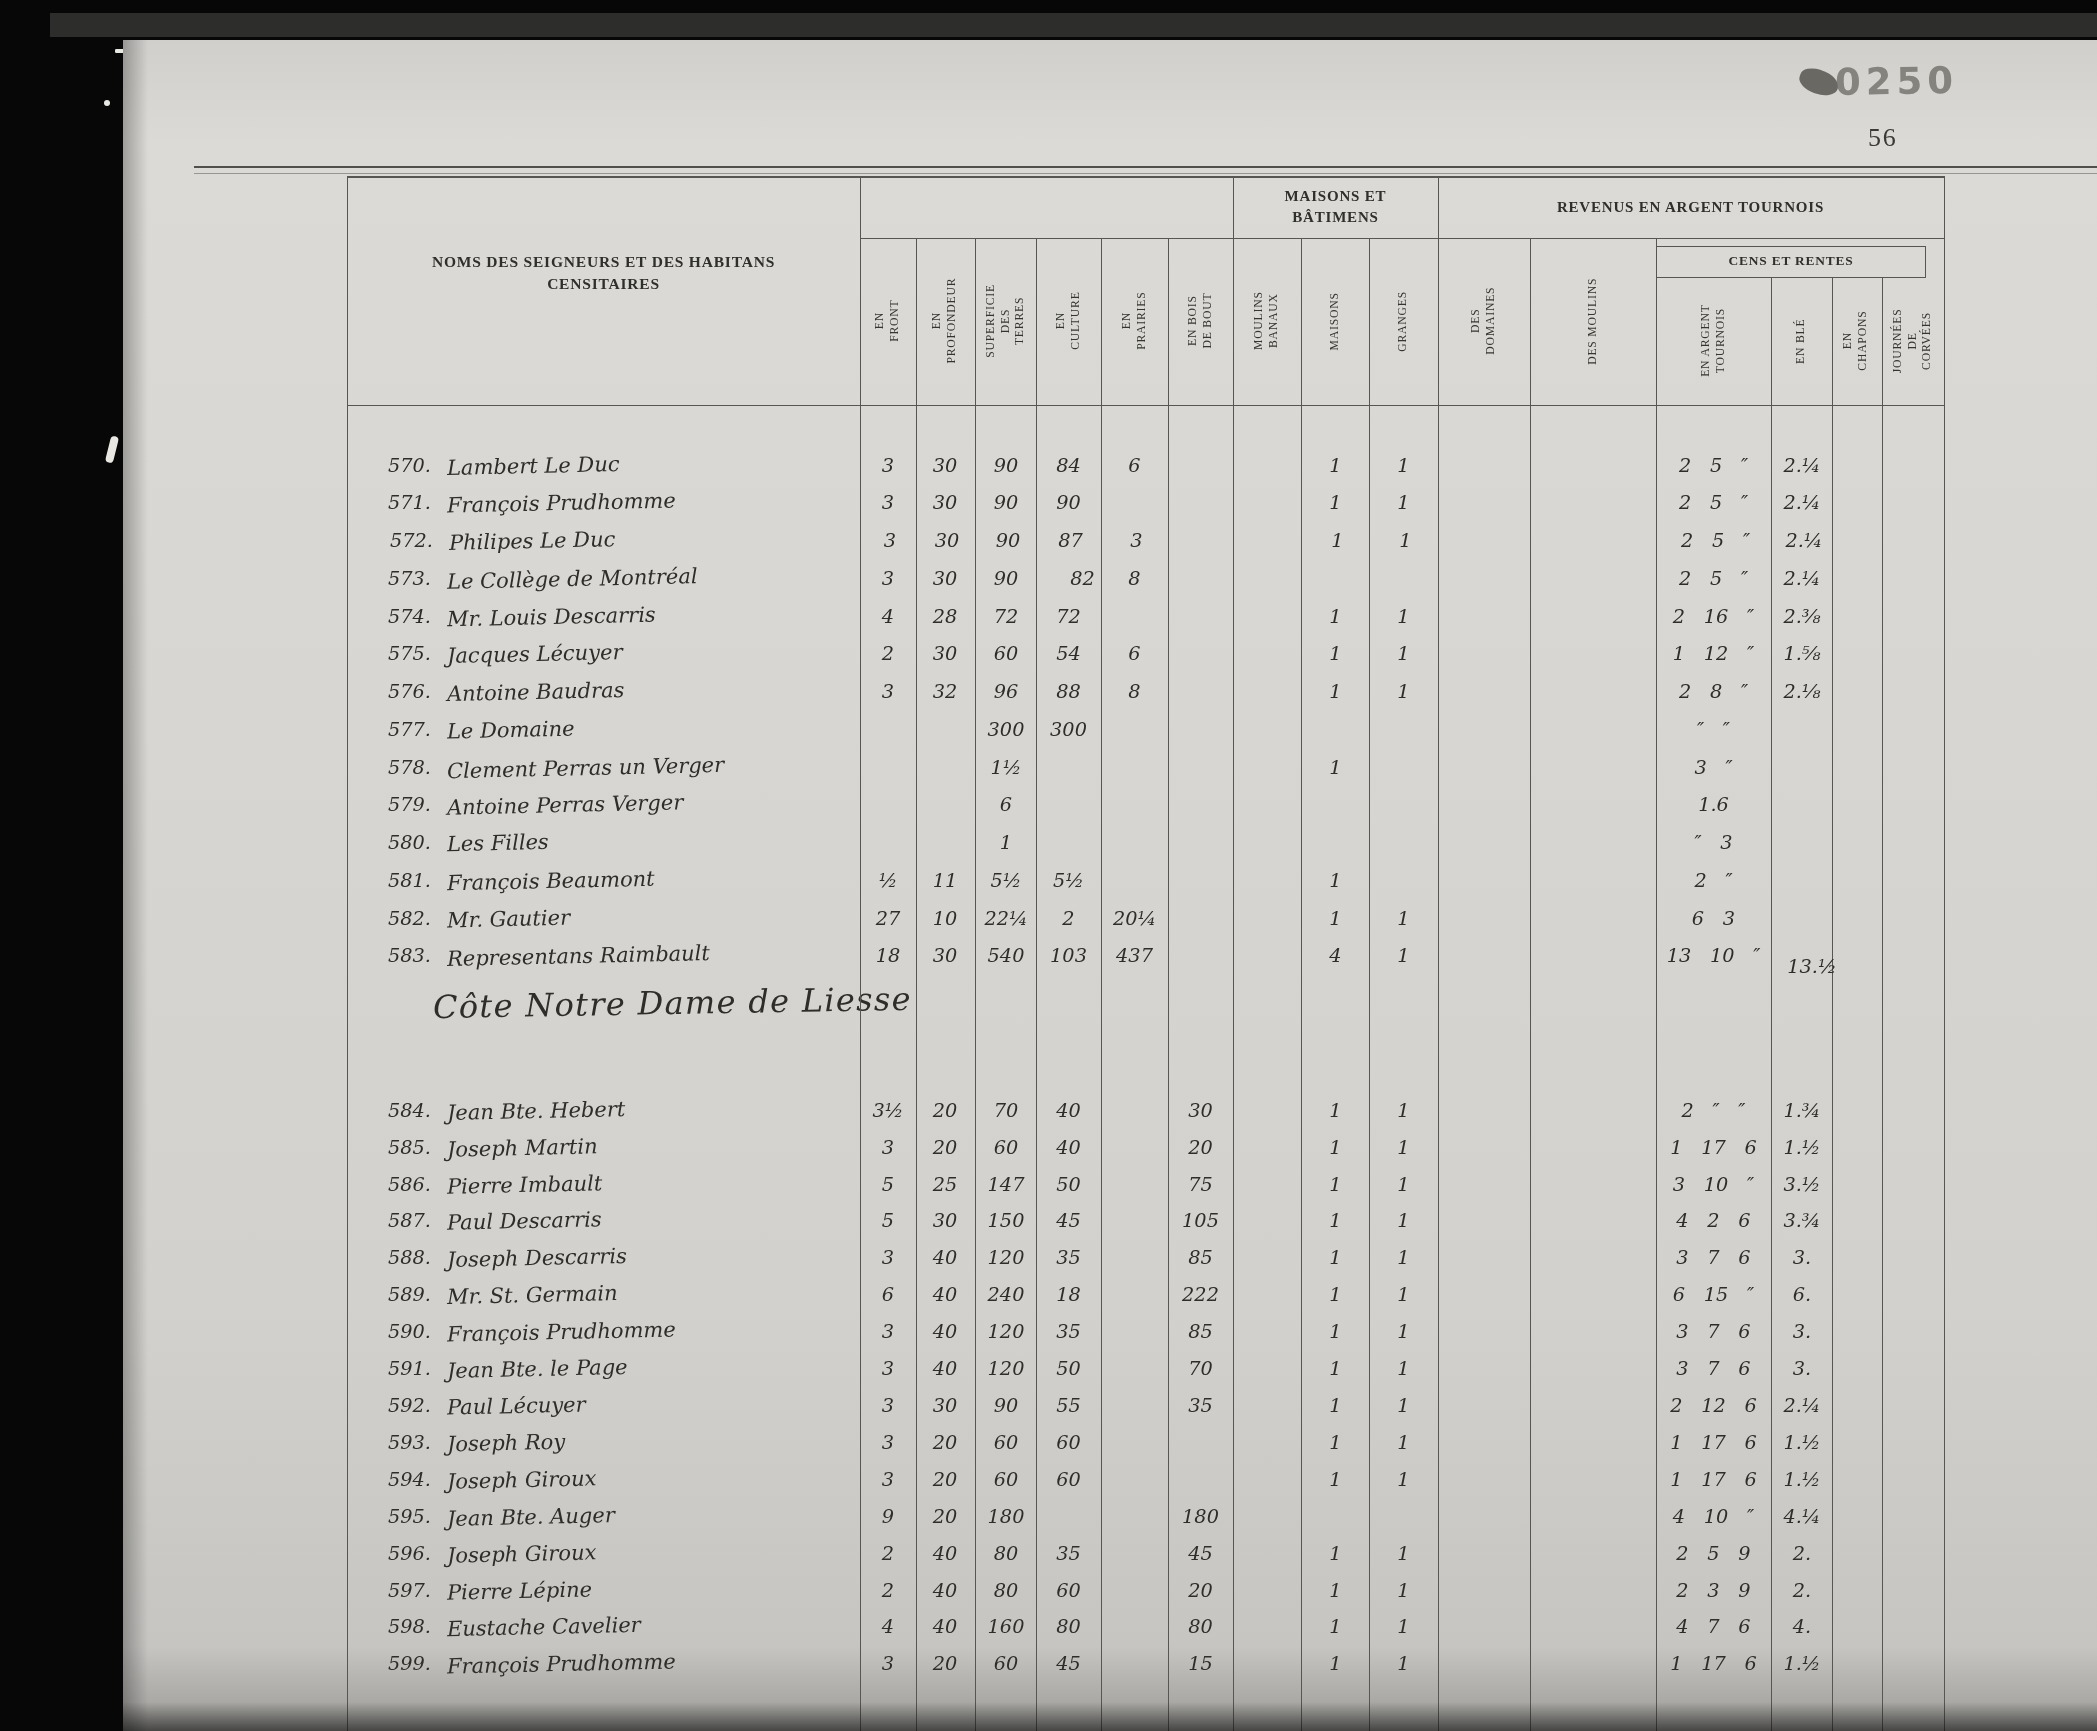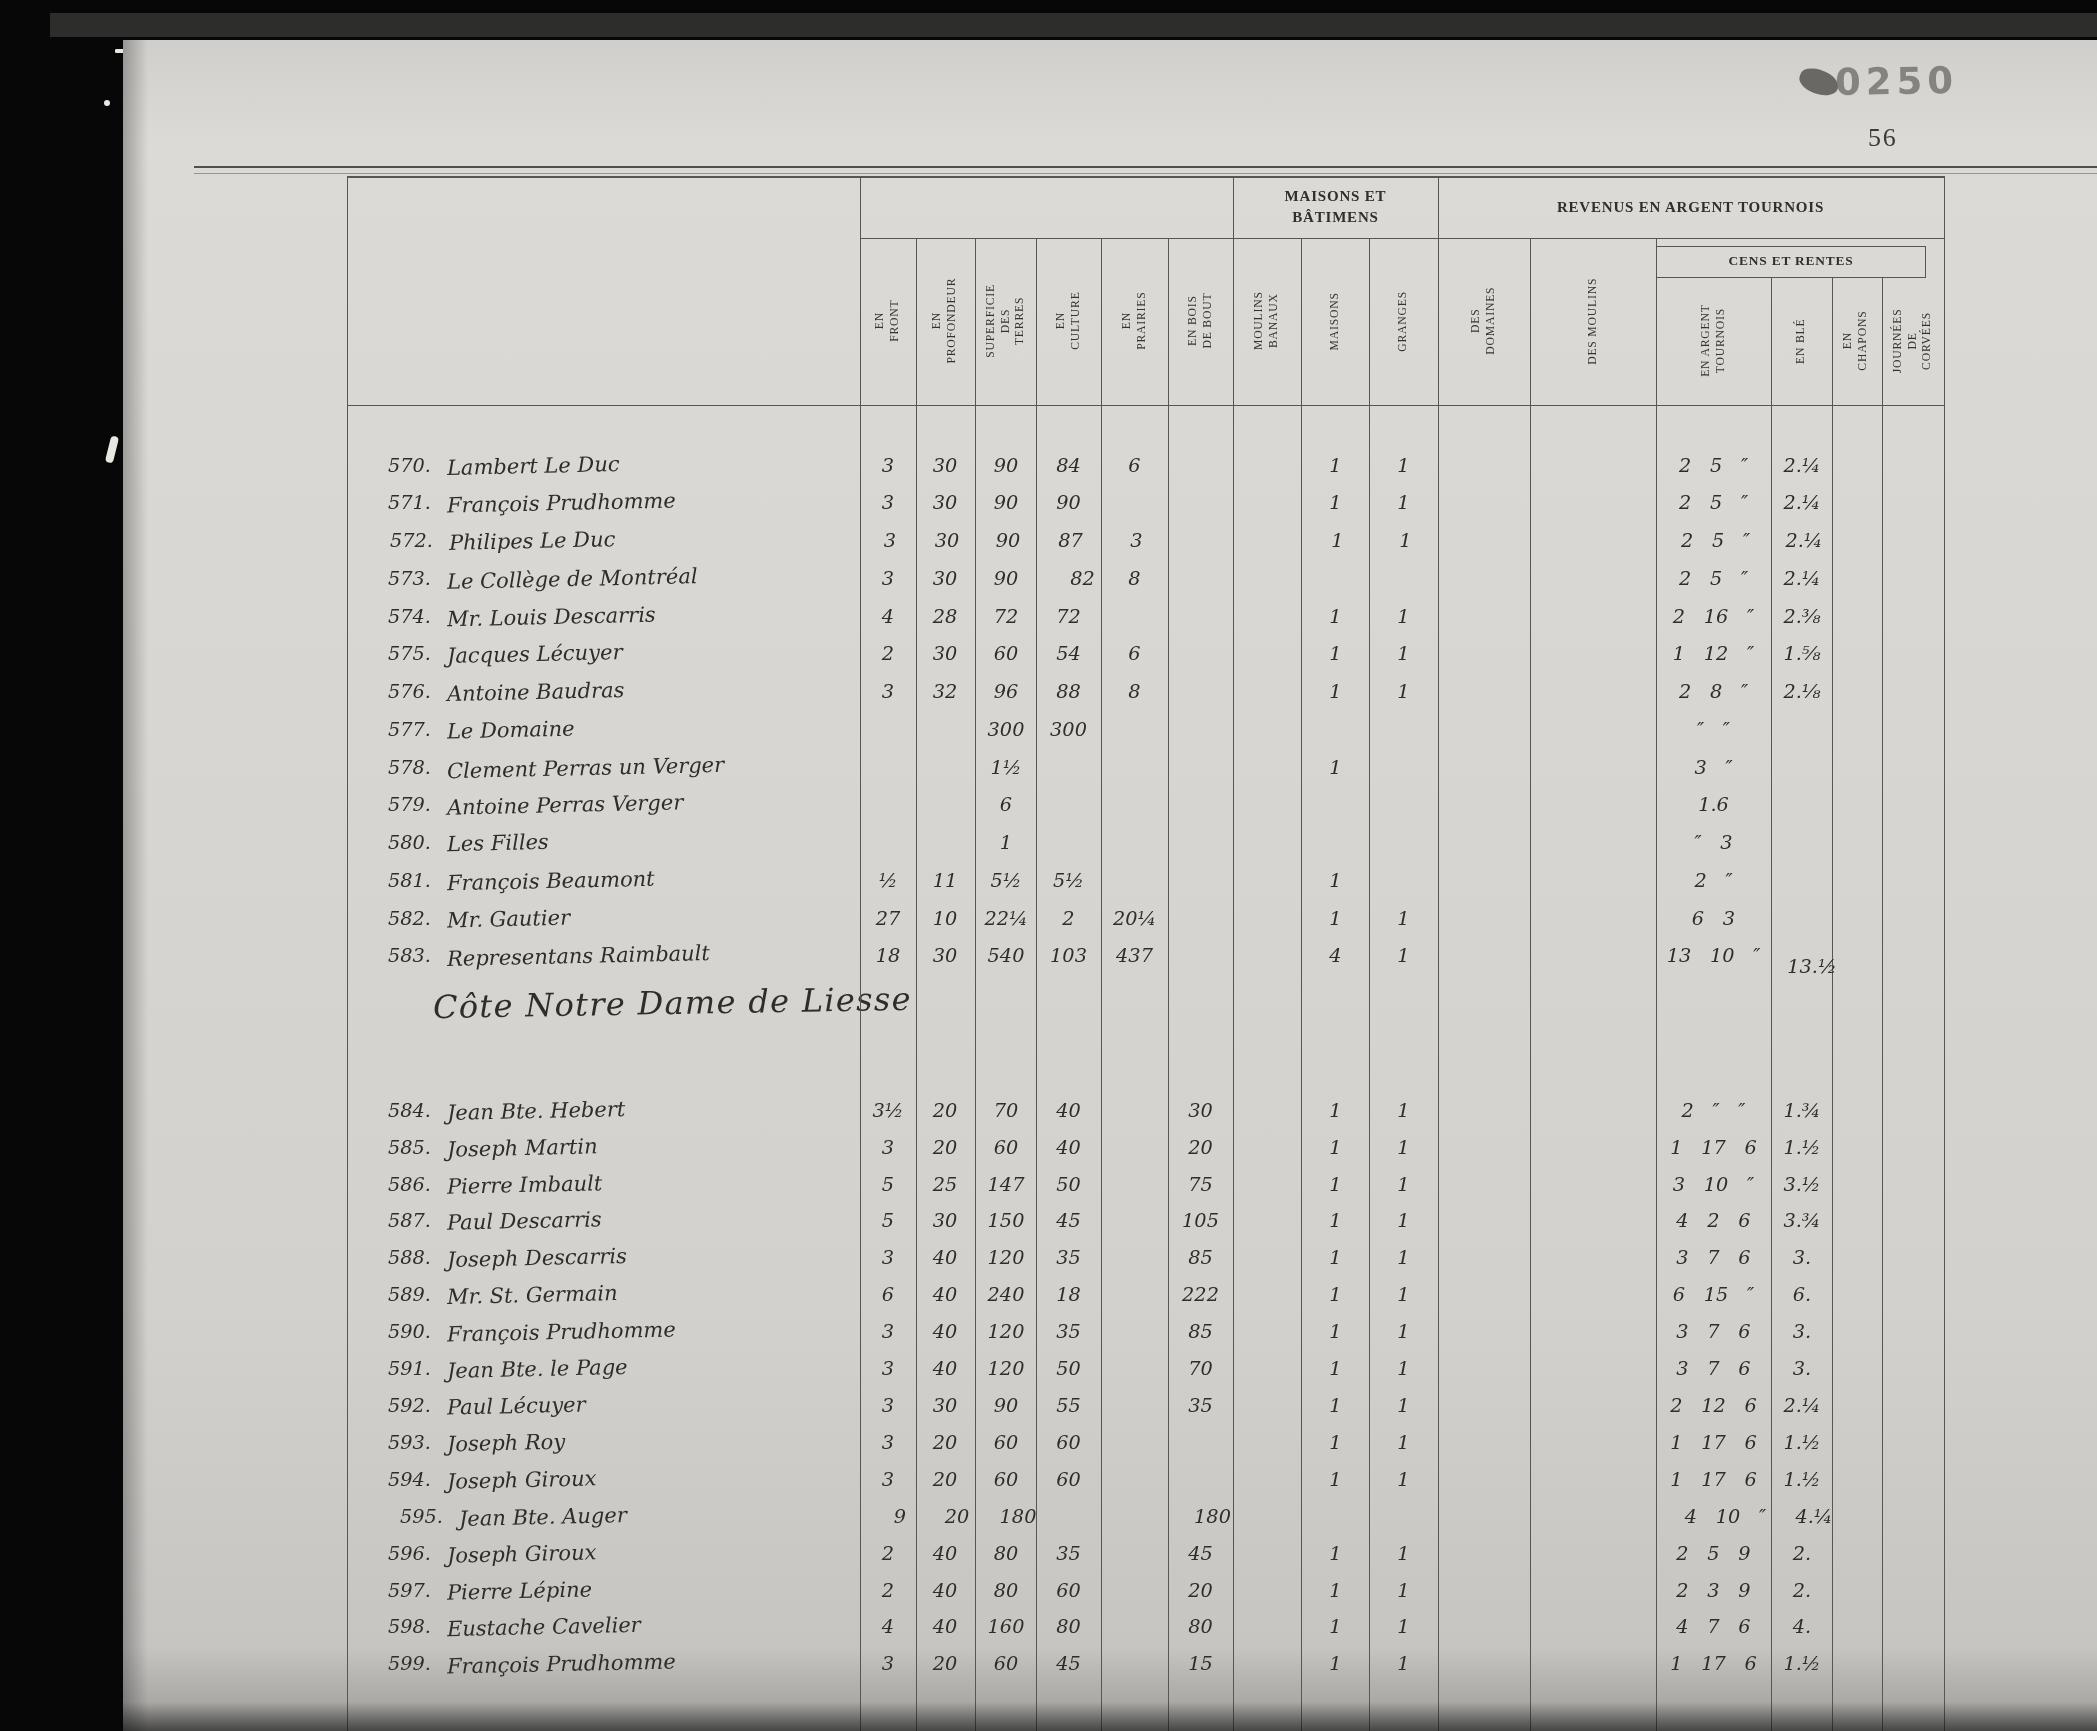--- a/index.html
+++ b/index.html
@@ -62,20 +62,21 @@
 
   <div class="page">
     <div id="page-left-shade"></div>
     <div id="topline"></div>
     <div id="topline2"></div>
     <div id="stamp-blob"></div>
     <div id="stamp">0250</div>
     <div id="page-num">56</div>
 
     <div id="ledger">
+      <div id="hdr-names" class="ghead">NOMS DES SEIGNEURS ET DES HABITANS CENSITAIRES</div>
       <div id="hdr-maisons" class="ghead">MAISONS ET BÂTIMENS</div>
       <div id="hdr-revenus" class="ghead">REVENUS EN ARGENT TOURNOIS</div>
       <div id="hdr-cens" class="ghead">CENS ET RENTES</div>
       <div id="section-title" class="hw">Côte Notre Dame de Liesse</div>
     <div class="gl" style="left: 0px; top: 0px; width: 1.3px; height: 1555px;"></div>
         <div class="gl" style="left: 513px; top: 0px; width: 1.3px; height: 1555px;"></div>
         <div class="gl" style="left: 569px; top: 62px; width: 1.3px; height: 1494px;"></div>
         <div class="gl" style="left: 628px; top: 62px; width: 1.3px; height: 1494px;"></div>
         <div class="gl" style="left: 689px; top: 62px; width: 1.3px; height: 1494px;"></div>
         <div class="gl" style="left: 754px; top: 62px; width: 1.3px; height: 1494px;"></div>
@@ -423,21 +424,21 @@
           <span class="name hw">Joseph Giroux</span>
           <span class="val hw" style="left: 513px; width: 56px;">3</span>
           <span class="val hw" style="left: 569px; width: 58px;">20</span>
           <span class="val hw" style="left: 628px; width: 62px;">60</span>
           <span class="val hw" style="left: 689px; width: 65px;">60</span>
           <span class="val hw" style="left: 954px; width: 69px;">1</span>
           <span class="val hw" style="left: 1022px; width: 69px;">1</span>
           <span class="val hw spread" style="left: 1309px; width: 115px;">1 17 6</span>
           <span class="val hw" style="left: 1424px; width: 62px;">1.½</span>
         </div>
-        <div class="row" style="left: 12px; top: 1325px; width: 1597px; height: 37px;">
+        <div class="row" style="left: 0px; top: 1325px; width: 1597px; height: 37px;">
           <span class="num hw">595.</span>
           <span class="name hw">Jean Bte. Auger</span>
           <span class="val hw" style="left: 513px; width: 56px;">9</span>
           <span class="val hw" style="left: 569px; width: 58px;">20</span>
           <span class="val hw" style="left: 628px; width: 62px;">180</span>
           <span class="val hw" style="left: 821px; width: 65px;">180</span>
           <span class="val hw spread" style="left: 1309px; width: 115px;">4 10 ″</span>
           <span class="val hw" style="left: 1424px; width: 62px;">4.¼</span>
         </div>
         <div class="row" style="left: 0px; top: 1362px; width: 1597px; height: 37px;">

